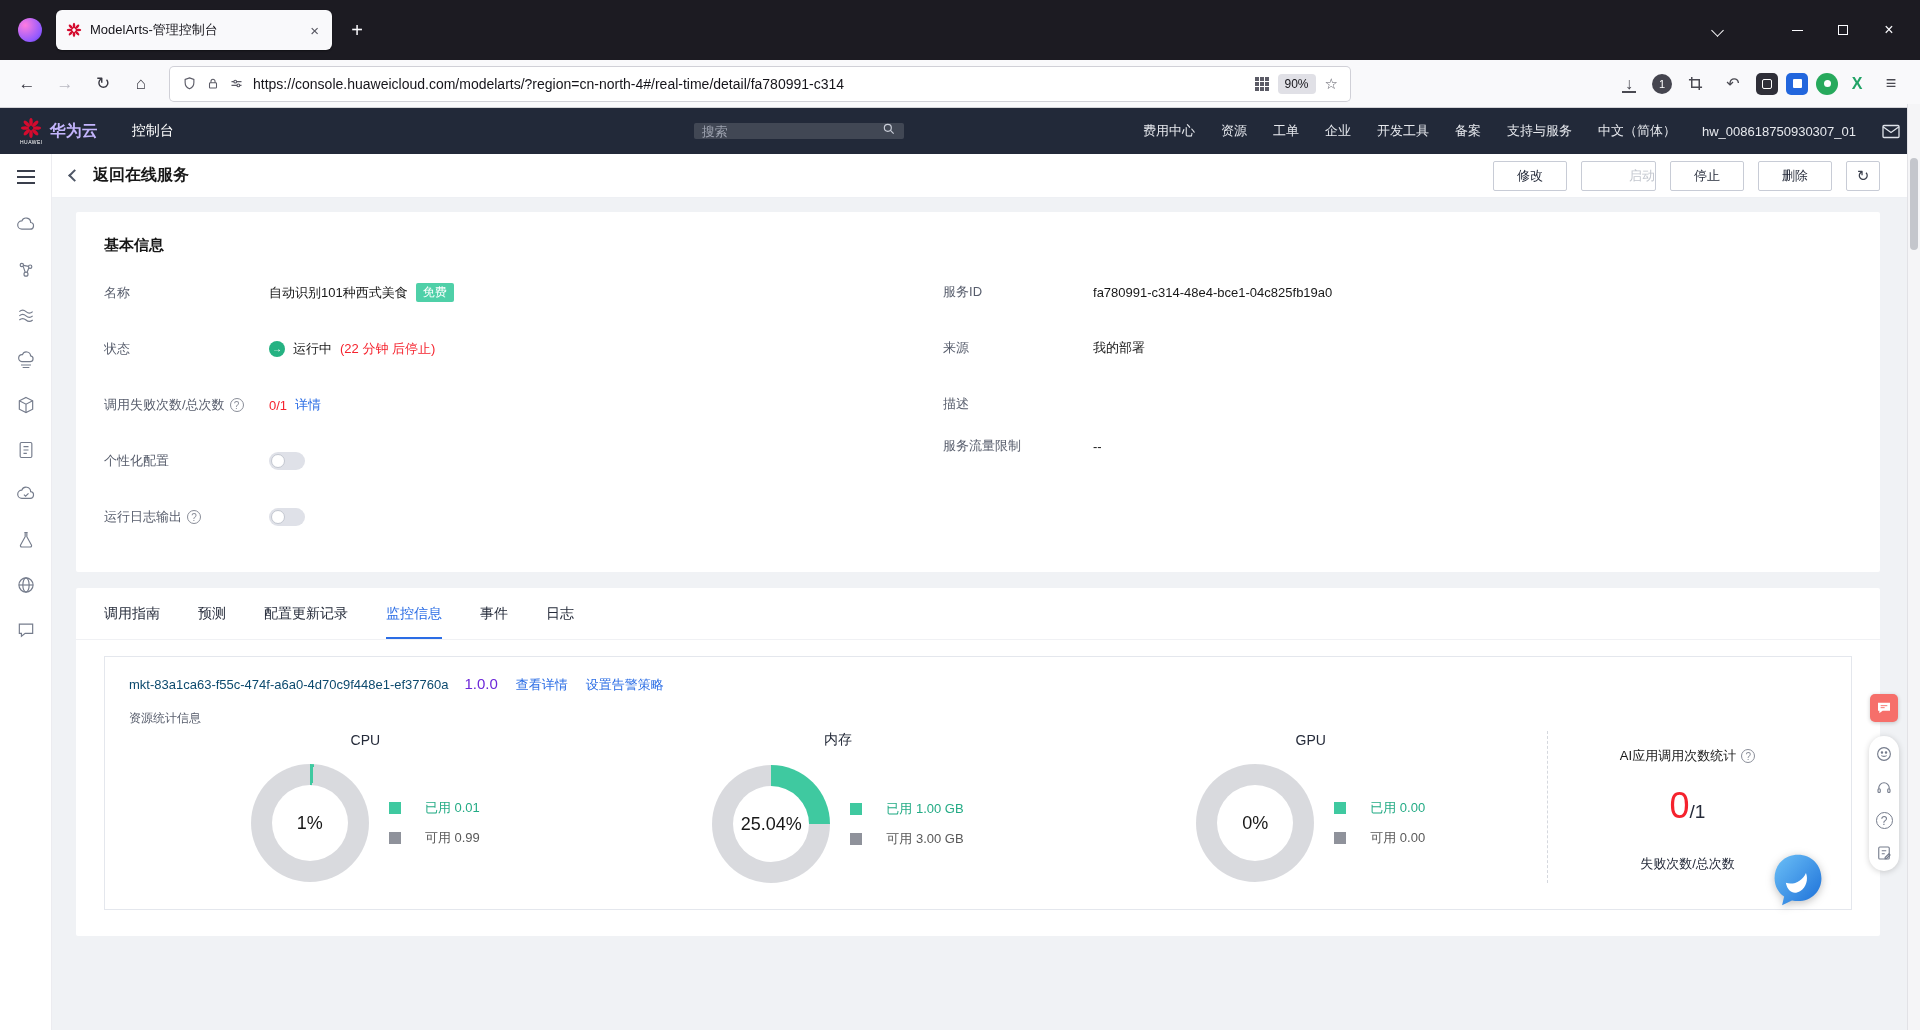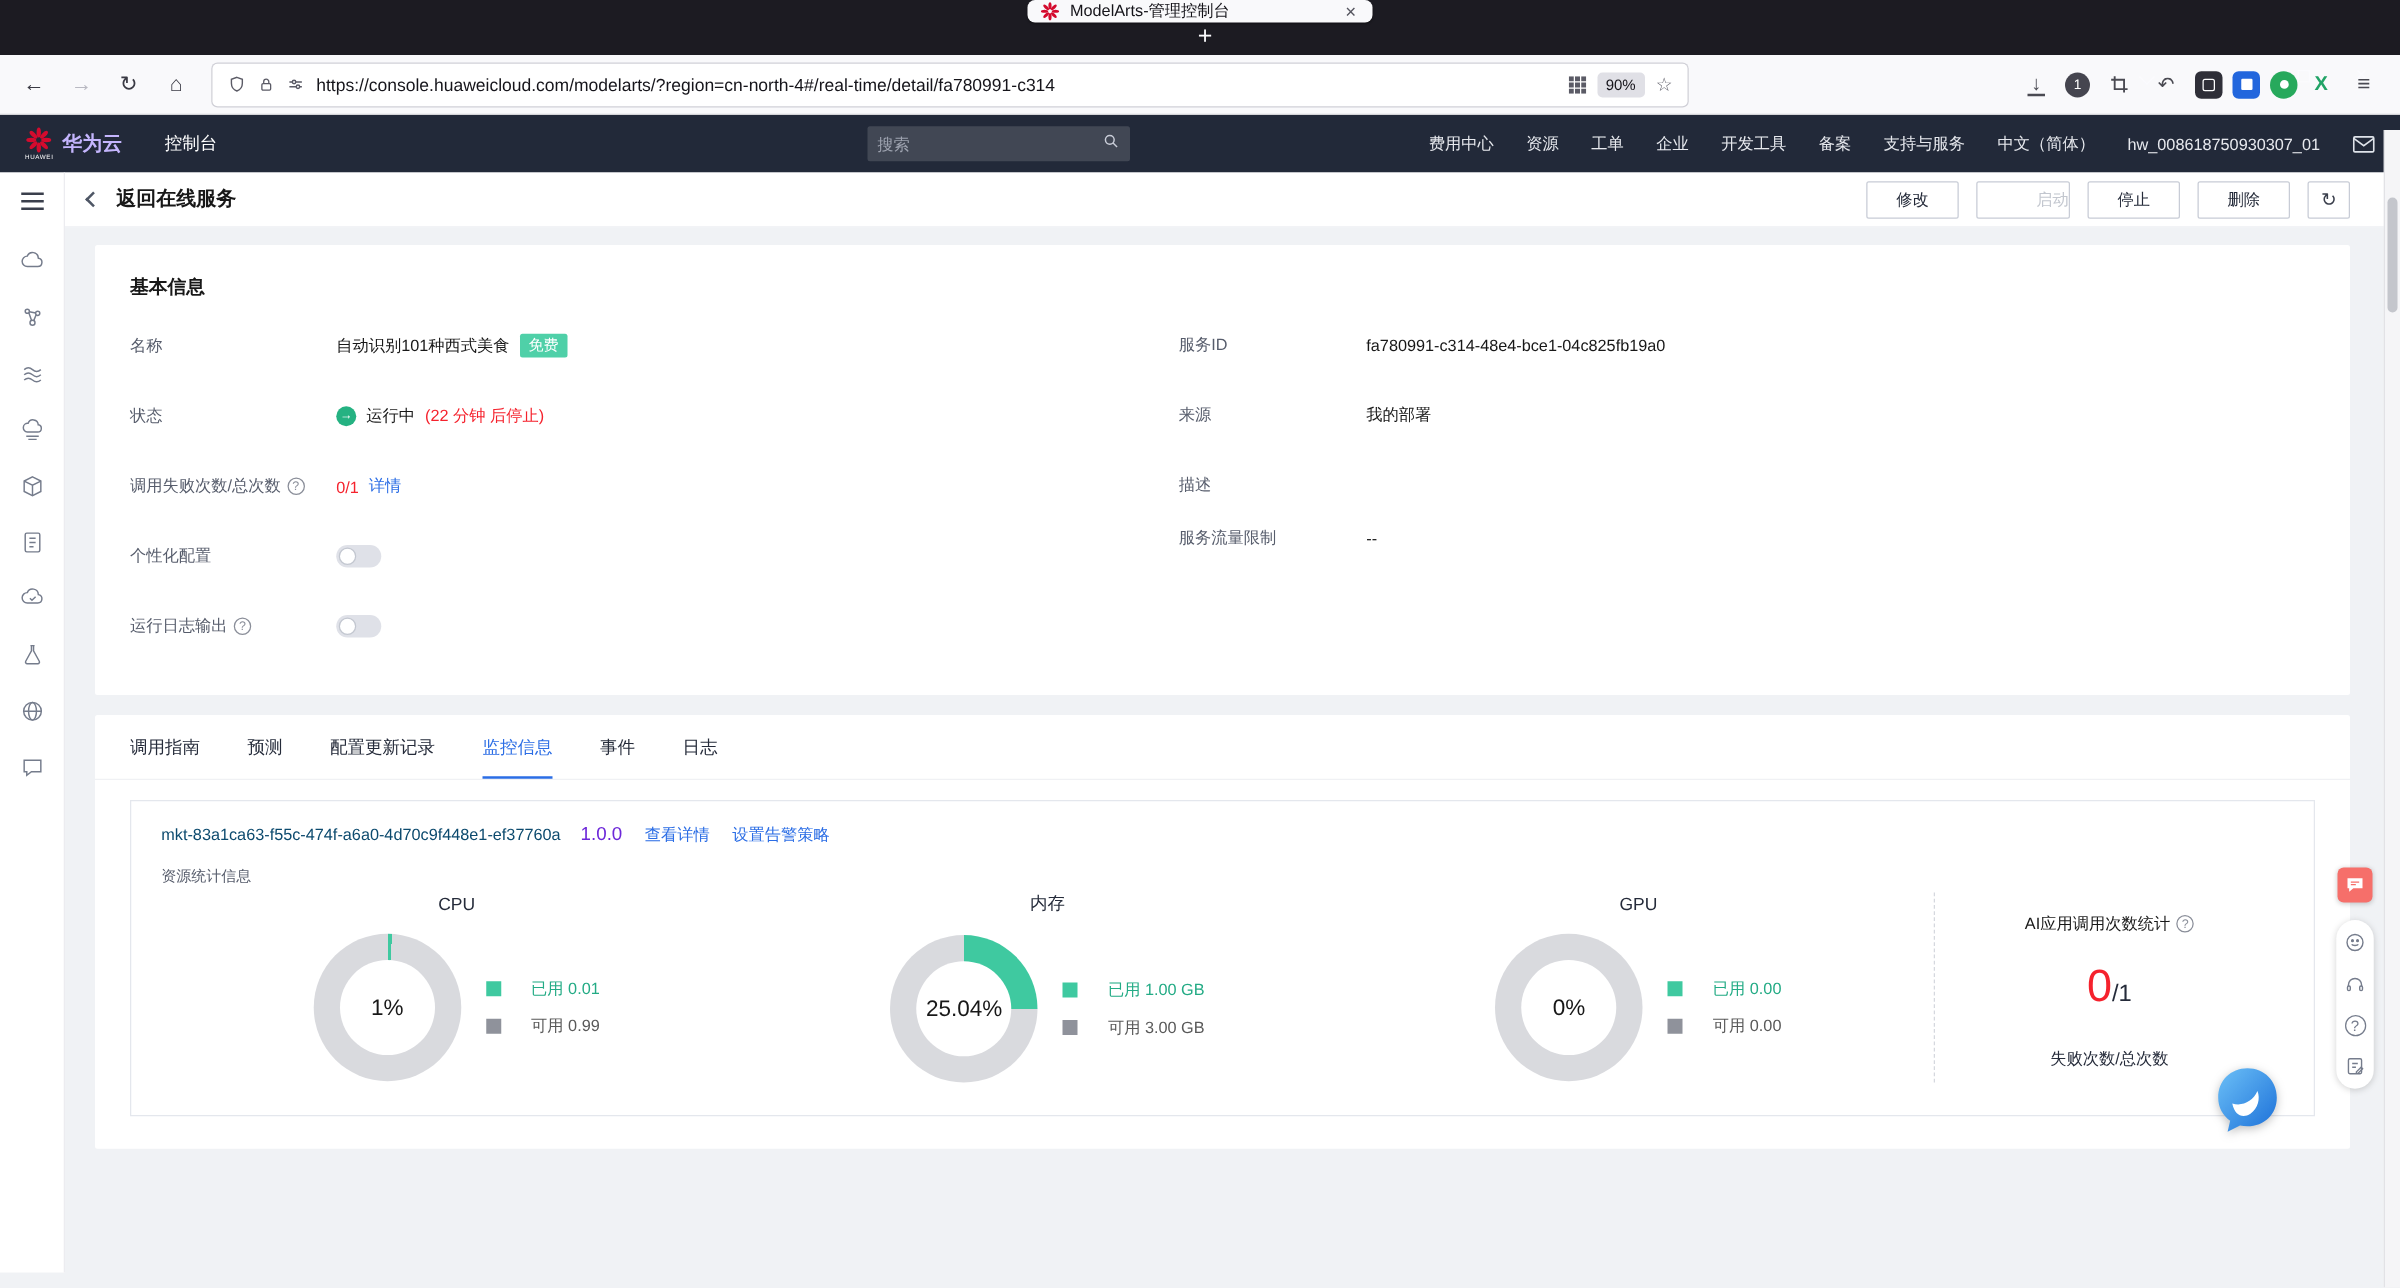--- a/index.html
+++ b/index.html
@@ -7,21 +7,21 @@
     --link-blue:#2b6de5; --alert-red:#f5222d; --brand-red:#d40b2e;
     --header-dark:#222939; --donut-gray:#d9dade;
   }
   *{margin:0;padding:0;box-sizing:border-box;}
   html,body{width:1920px;height:1030px;overflow:hidden;}
   body{font-family:"Liberation Sans","DejaVu Sans",sans-serif;background:#f0f2f5;color:#252b3a;position:relative;}
   a{text-decoration:none;cursor:pointer;}
   button{font-family:inherit;cursor:pointer;}
 
   
-  .tabbar{height:44px;background:#1c1b22;display:flex;align-items:center;padding:0 8px;flex-direction:column;}
+  .tabbar{height:60px;background:#1c1b22;display:flex;align-items:center;padding:0 8px;}
   .fxview{width:24px;height:24px;border-radius:50%;margin:0 14px 0 10px;
     background:radial-gradient(circle at 30% 30%,#ff7ce0,#9059ff 70%,#5a32c8);}
   .tab{height:40px;width:276px;background:#f9f9fb;border-radius:6px;display:flex;align-items:center;gap:8px;
     padding:0 10px;color:#15141a;font-size:13px;box-shadow:0 1px 2px rgba(0,0,0,.4);}
   .favicon{display:flex;align-items:center;}
   .tab-title{flex:1;white-space:nowrap;overflow:hidden;text-overflow:ellipsis;}
   .tab-close{color:#55555f;font-size:15px;padding:0 3px;}
   .newtab{color:#fbfbfe;font-size:20px;width:34px;height:34px;display:flex;align-items:center;justify-content:center;margin-left:8px;border-radius:4px;}
   .tabbar-right{margin-left:auto;display:flex;align-items:center;}
   .tabs-chevron{width:9px;height:9px;border-right:1.6px solid #fbfbfe;border-bottom:1.6px solid #fbfbfe;
@@ -55,21 +55,21 @@
   .ext4{color:#21a366;background:transparent;font-size:16px;}
   .toolico.menu{font-size:18px;}
 
   
   .console-header{height:46px;background:var(--header-dark);display:flex;align-items:center;padding:0 20px;color:#e7e9ee;}
   .brand{display:flex;align-items:center;gap:7px;}
   .brand-stack{display:flex;flex-direction:column;align-items:center;line-height:1;}
   .brand-mark{font-size:5px;color:#fff;letter-spacing:.5px;margin-top:1px;}
   .brand-name{font-size:16px;font-weight:bold;color:#c4b5fd;}
   .console-link{font-size:14px;color:#fff;margin-left:34px;}
-  .hsearch{margin-left:520px;width:210px;height:28px;background:rgba(255,255,255,.14);border-radius:2px;
+  .hsearch{margin-left:520px;width:210px;height:16px;background:rgba(255,255,255,.14);border-radius:2px;
     display:flex;align-items:center;padding:0 8px;}
   .hsearch input{flex:1;background:transparent;border:none;outline:none;color:#fff;font-size:13px;font-family:inherit;}
   .hsearch input::placeholder{color:#9ea3b0;}
   .hnav{margin-left:auto;display:flex;align-items:center;gap:26px;font-size:13px;color:#e7e9ee;}
   .hnav span{cursor:pointer;white-space:nowrap;}
   .mail{display:flex;align-items:center;}
 
   
   .app-body{display:flex;height:880px;position:relative;}
   .rail{width:52px;background:#fff;border-right:1px solid #ececf0;display:flex;flex-direction:column;align-items:center;

